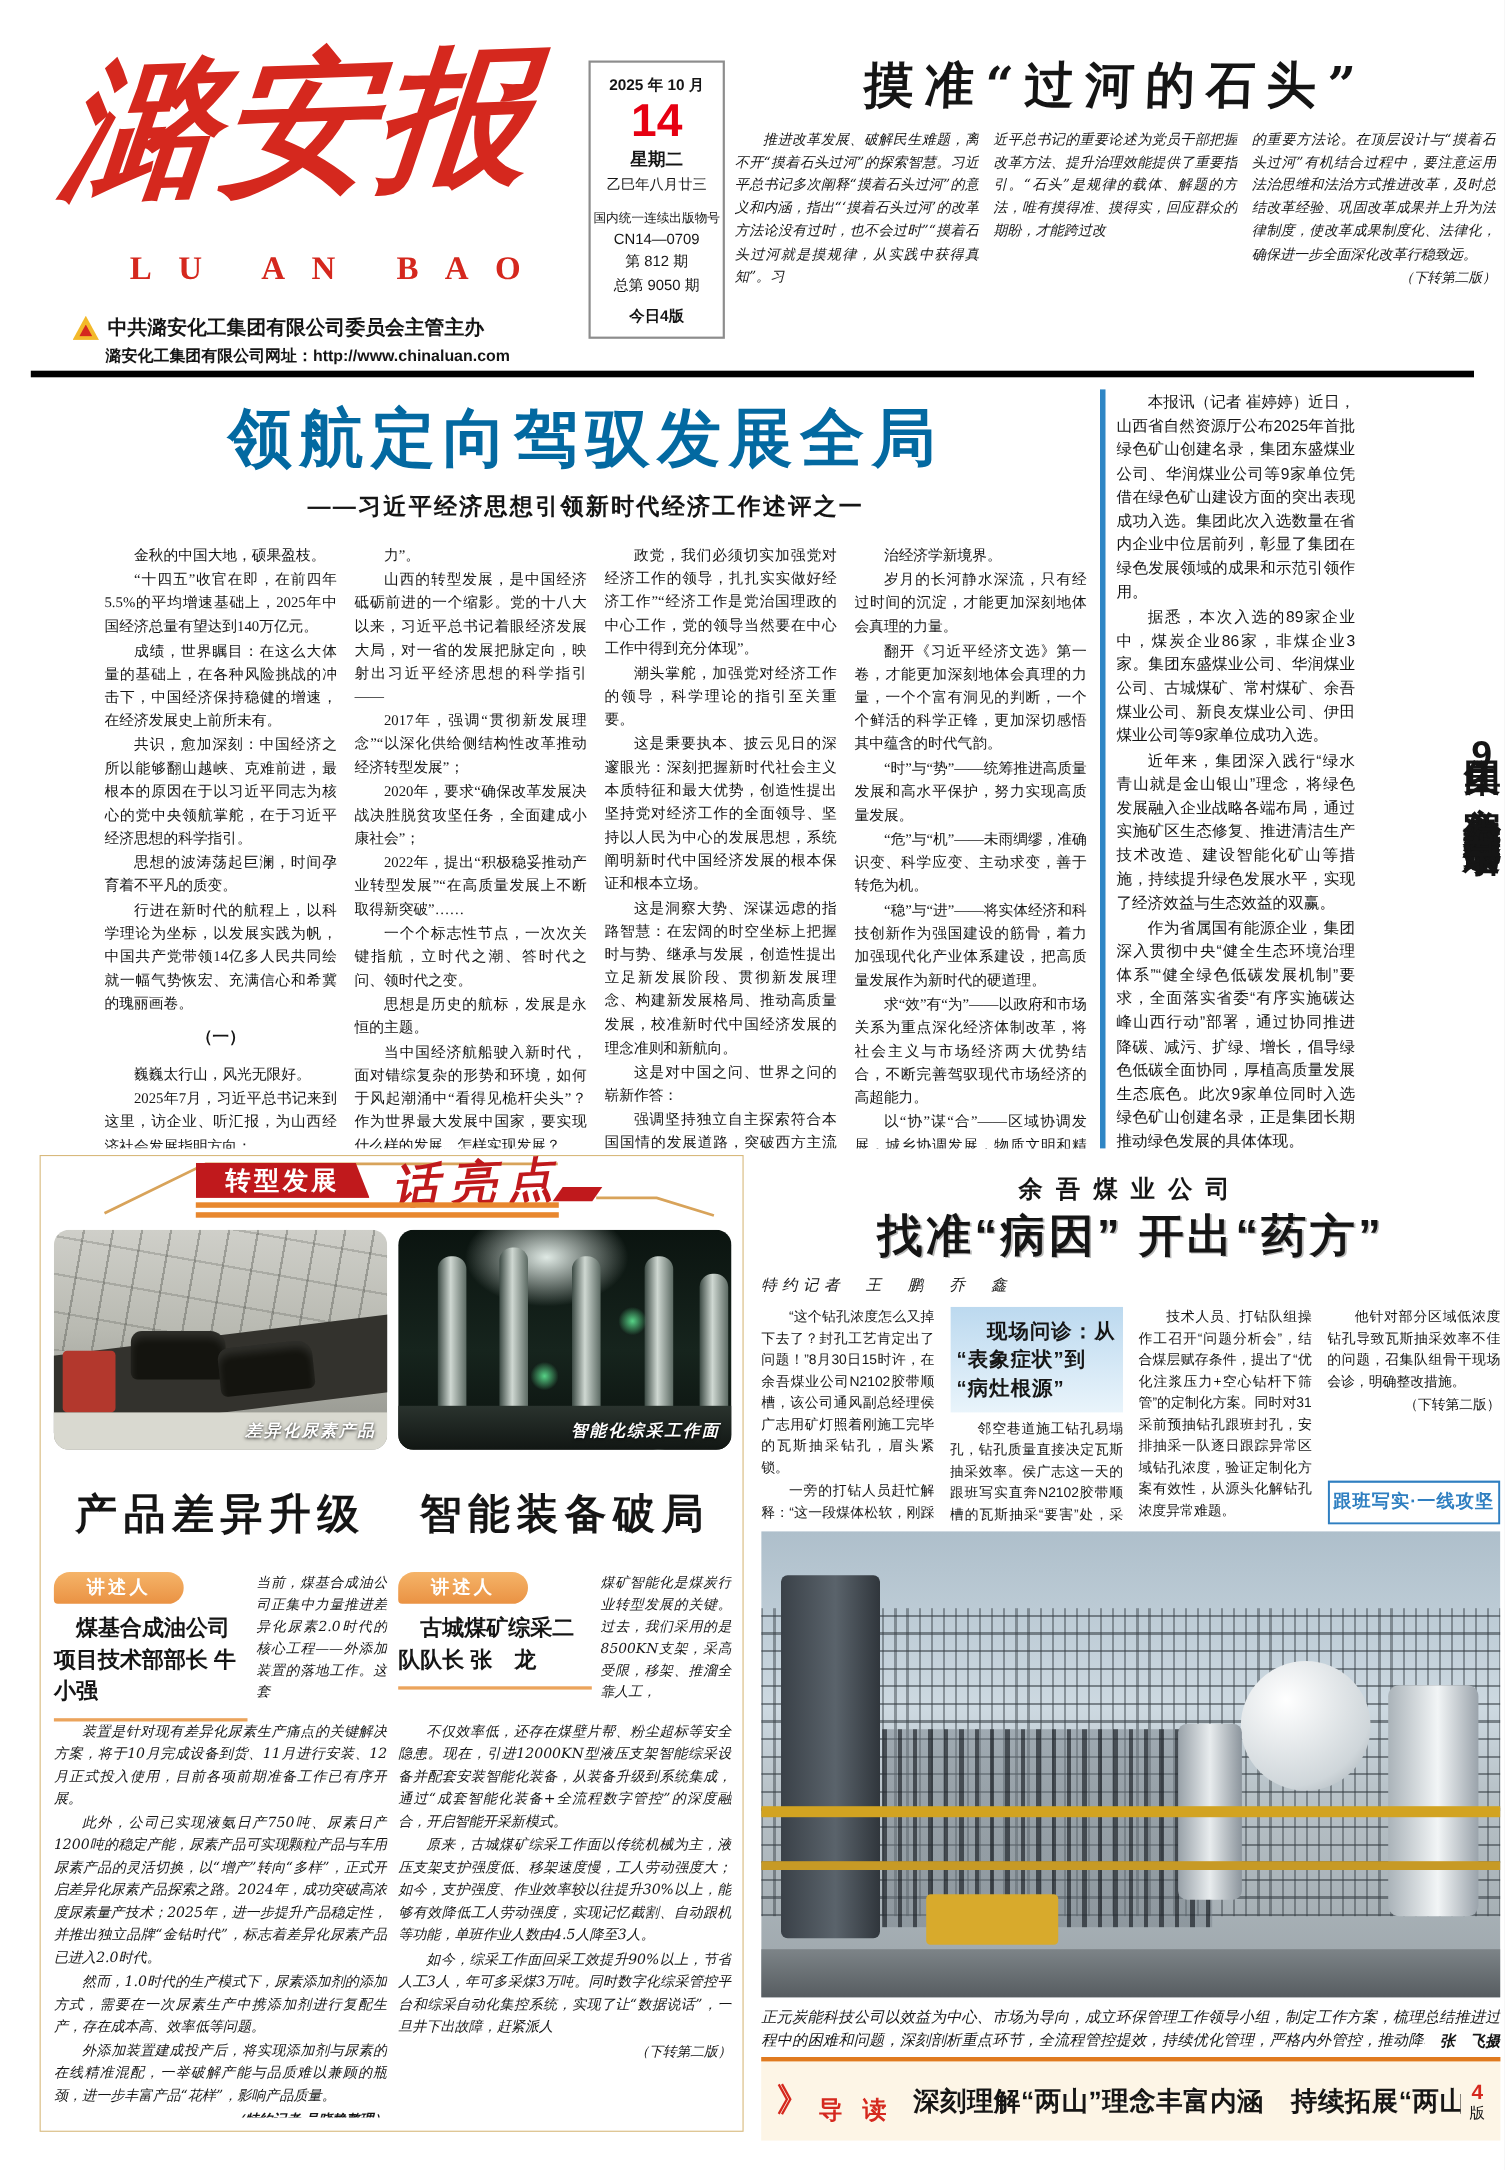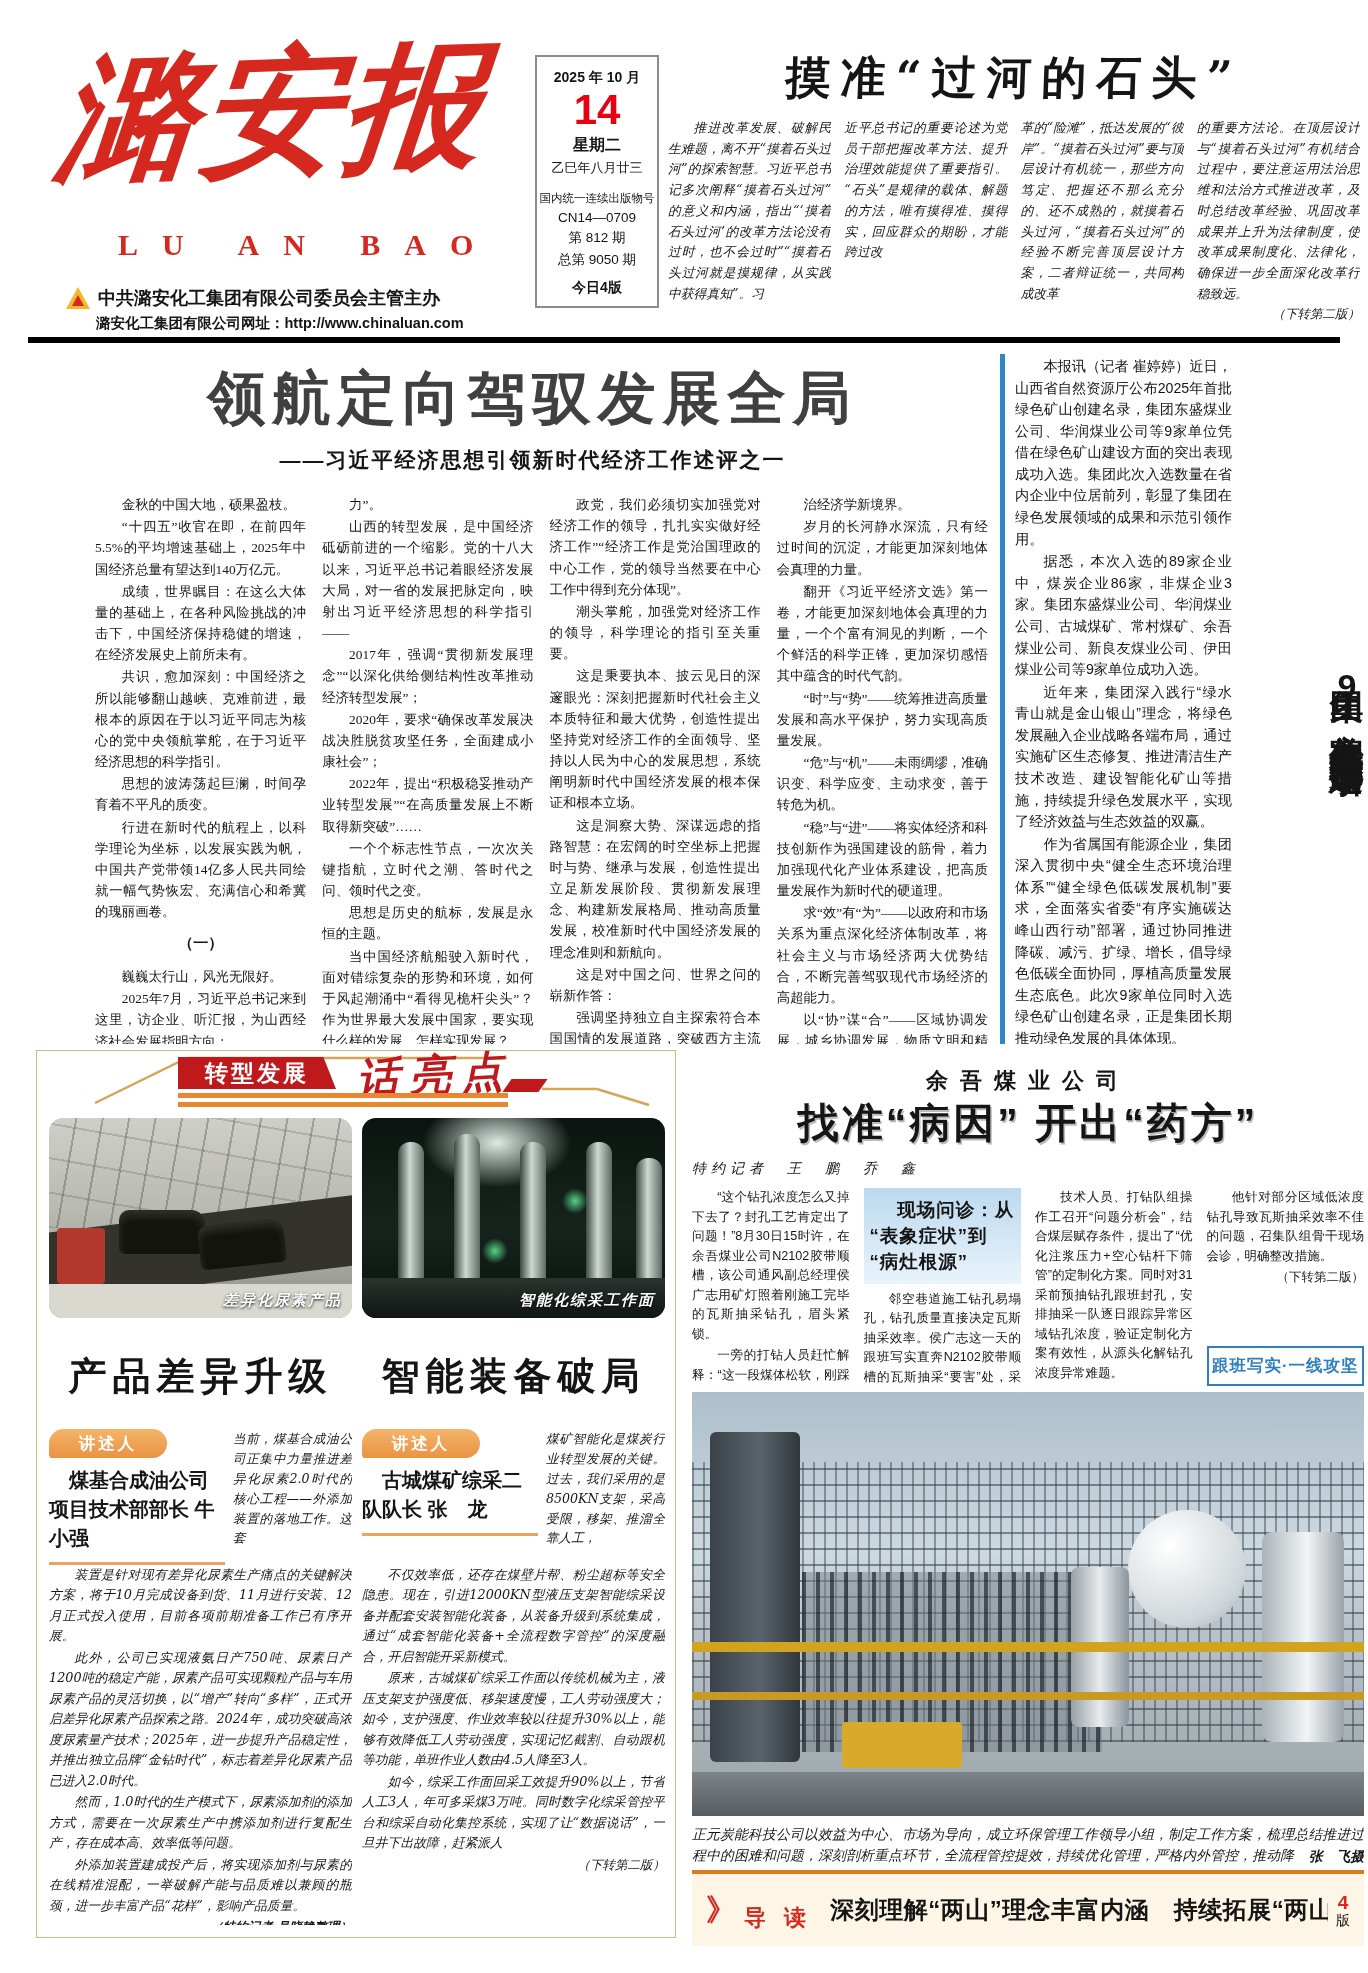--- a/index.html
+++ b/index.html
@@ -52,21 +52,21 @@
     display:flex; gap:13px; overflow:hidden;
   }
   .top-story-col{ flex:1; overflow:hidden; font-family:"DejaVu Serif",serif; font-style:italic;
     font-size:12.8px; line-height:1.62; text-align:justify; }
   .rule-black{ position:absolute; left:28px; top:337px; width:1312px; height:6px; background:#000; }
 
   
   .lead-headline{
     position:absolute; left:60px; top:360px; width:945px; text-align:center;
     font-family:Liberation Serif, serif; font-weight:900;
-    font-size:58px; letter-spacing:7px; color:#404040;
+    font-size:58px; letter-spacing:7px; color:#0369a1;
   }
   .lead-subtitle{
     position:absolute; left:60px; top:446px; width:945px; text-align:center;
     font-family:"Liberation Sans",sans-serif; font-weight:bold; font-size:21px; letter-spacing:2px;
   }
   .lead-cols{ position:absolute; left:95px; top:494px; width:893px; height:550px;
     display:flex; gap:16px; overflow:hidden;}
   .lead-col{ flex:1; overflow:hidden; font-size:13.4px; line-height:1.58; }
   .para{ text-indent:2em; text-align:justify; margin-bottom:1px;}
   .section-mark{ text-align:center; font-weight:bold; font-size:15px; margin:10px 0; }
@@ -235,21 +235,20 @@
     <div class="db-pubno">CN14—0709</div>
     <div class="db-issue">第 812 期</div>
     <div class="db-total">总第 9050 期</div>
     <div class="db-today">今日4版</div>
   </div>
 
   <div class="top-story-head">摸准“过河的石头”</div>
   <div class="top-story-cols">
     <div class="top-story-col para">推进改革发展、破解民生难题，离不开“摸着石头过河”的探索智慧。习近平总书记多次阐释“摸着石头过河”的意义和内涵，指出“‘摸着石头过河’的改革方法论没有过时，也不会过时”“摸着石头过河就是摸规律，从实践中获得真知”。习</div>
     <div class="top-story-col">近平总书记的重要论述为党员干部把握改革方法、提升治理效能提供了重要指引。“石头”是规律的载体、解题的方法，唯有摸得准、摸得实，回应群众的期盼，才能跨过改</div>
-    <div class="top-story-col">革的“险滩”，抵达发展的“彼岸”。“摸着石头过河”要与顶层设计有机统一，那些方向笃定、把握还不那么充分的、还不成熟的，就摸着石头过河，“摸着石头过河”的经验不断完善顶层设计方案，二者辩证统一，共同构成改革</div>
     <div class="top-story-col">
       <span>的重要方法论。在顶层设计与“摸着石头过河”有机结合过程中，要注意运用法治思维和法治方式推进改革，及时总结改革经验、巩固改革成果并上升为法律制度，使改革成果制度化、法律化，确保进一步全面深化改革行稳致远。</span>
       <div class="jump-note">（下转第二版）</div>
     </div>
   </div>
 
   <div class="rule-black"></div>
 
   <div class="lead-headline">领航定向驾驭发展全局</div>
   <div class="lead-subtitle">——习近平经济思想引领新时代经济工作述评之一</div>

